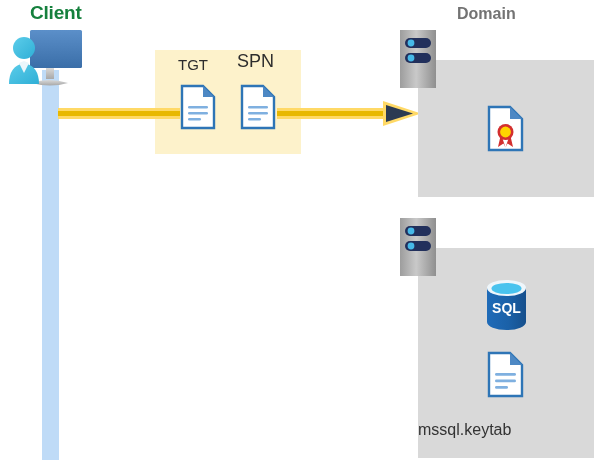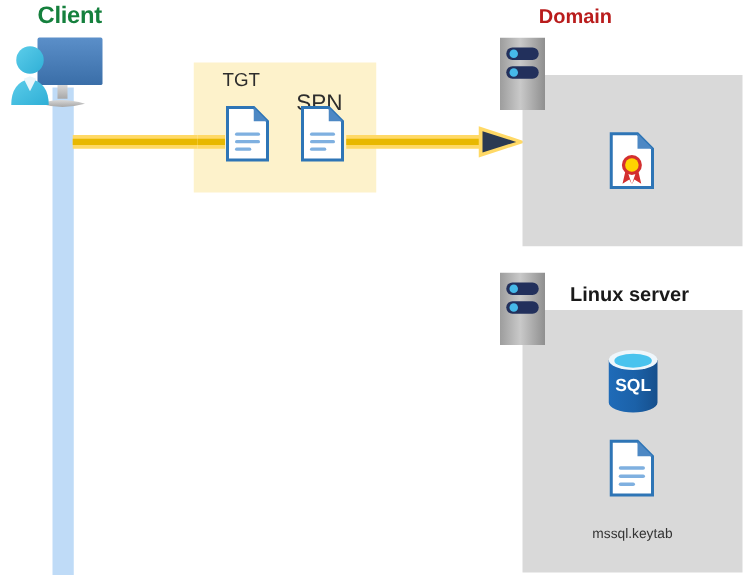--- a/index.html
+++ b/index.html
@@ -42,45 +42,45 @@
     left: 155px; top: 50px;
     width: 146px; height: 104px;
     background: #fdf2cb;
   }
   .tgt-label {
     left: 178px; top: 56px;
     font-size: 15px;
     color: #2d2d2d;
   }
   .spn-label {
-    left: 237px; top: 72px;
+    left: 237px; top: 51px;
     font-size: 18px;
     color: #2d2d2d;
   }
   .doc-tgt { left: 180px; top: 84px; width: 36px; height: 46px; }
   .doc-spn { left: 240px; top: 84px; width: 36px; height: 46px; }
 
   
   .arrow-svg {
     left: 58px; top: 100px;
     width: 365px; height: 30px;
   }
 
   
   .dc-box {
     left: 418px; top: 60px;
     width: 176px; height: 137px;
     background: #d9d9d9;
   }
   .dc-title {
-    left: 431px; top: 4px;
+    left: 457px; top: 4px;
     width: 140px;
     font-size: 16px;
     font-weight: bold;
-    color: #b91c1c;
+    color: #737373;
     line-height: 1.28;
   }
   .server-dc { left: 400px; top: 30px; width: 36px; height: 58px; }
   .cert-icon { left: 487px; top: 105px; width: 37px; height: 47px; }
 
   
   .ls-box {
     left: 418px; top: 248px;
     width: 176px; height: 210px;
     background: #d9d9d9;
@@ -90,22 +90,21 @@
     font-size: 16px;
     font-weight: bold;
     color: #1a1a1a;
   }
   .server-ls { left: 400px; top: 218px; width: 36px; height: 58px; }
   .sql-icon { left: 484px; top: 279px; width: 45px; height: 52px; }
   .keytab-icon { left: 487px; top: 351px; width: 37px; height: 47px; }
   .keytab-label {
     left: 418px; top: 421px;
     width: 176px;
-    text-align: center;
-    font-size: 11px;
+    font-size: 16px;
     color: #333333;
   }
 </style>
 </head>
 <body>
 
 <div id="canvas">
 
   <div class="abs lifeline"></div>
 
@@ -212,21 +211,20 @@
 
     <path d="M14 29 l-3 13 l5.5 -3.5 l2 4 z" fill="#d32f2f"></path>
     <path d="M23 29 l3 13 l-5.5 -3.5 l-2 4 z" fill="#d32f2f"></path>
 
     <circle cx="18.5" cy="27" r="8" fill="#d32f2f"></circle>
     <circle cx="18.5" cy="27" r="5.4" fill="#ffd400"></circle>
   </svg>
 
   <div class="abs ls-box"></div>
 
-  <div class="abs ls-title">Linux server</div>
 
   <svg class="abs server-ls" viewBox="0 0 36 58">
     <defs>
       <linearGradient id="srvGrad2" x1="0" y1="0" x2="1" y2="0">
         <stop offset="0%" stop-color="#9d9d9d"></stop>
         <stop offset="45%" stop-color="#c9c9c9"></stop>
         <stop offset="100%" stop-color="#8f8f8f"></stop>
       </linearGradient>
     </defs>
     <rect x="0" y="0" width="36" height="58" fill="url(#srvGrad2)"></rect>

